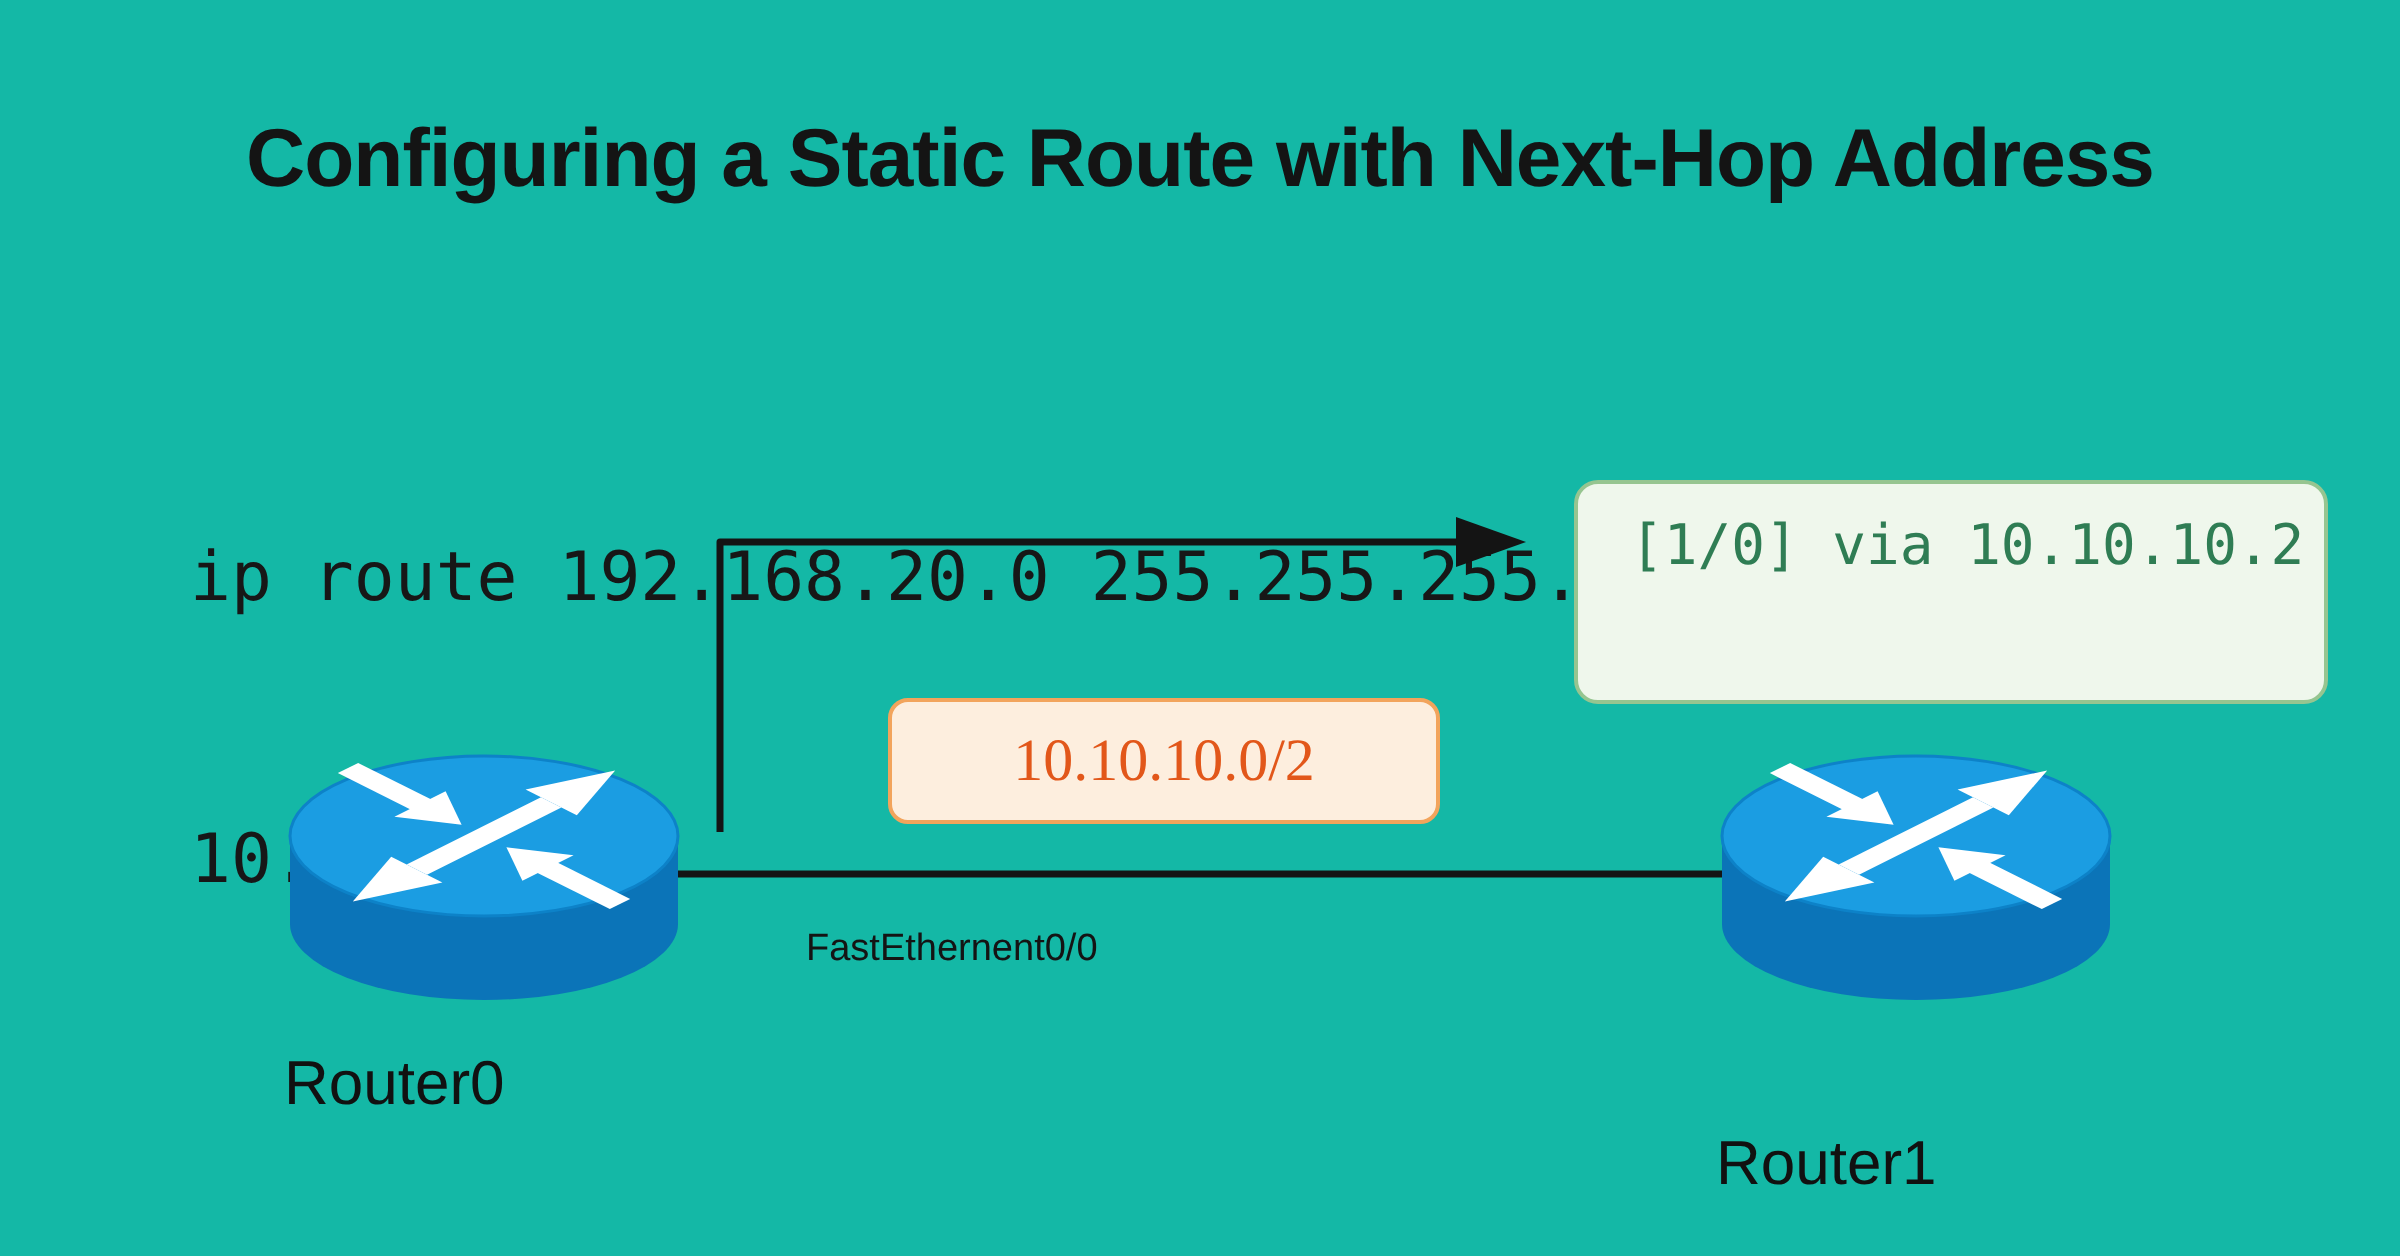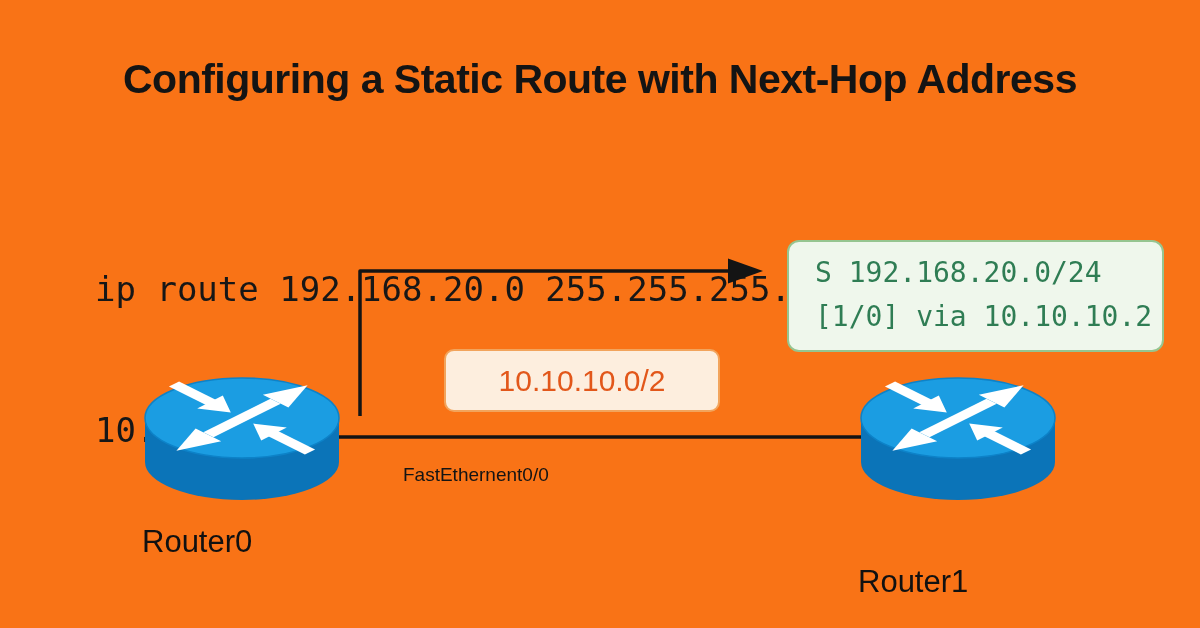--- a/index.html
+++ b/index.html
@@ -1,20 +1,20 @@
 <!DOCTYPE html>
 <html><head>
 <meta charset="utf-8">
 <style>
   html, body { margin: 0; padding: 0; background: #e9e9ea; }
   .canvas {
     position: relative;
     width: 1200px;
     height: 628px;
-    background: #f97316;
+    background: #14b8a6;
     overflow: hidden;
     font-family: "Liberation Sans", sans-serif;
     color: #141414;
   }
   .title {
     position: absolute;
     top: 56px;
     left: 0;
     width: 100%;
     text-align: center;
@@ -62,21 +62,21 @@
     width: 276px; height: 63px;
     box-sizing: border-box;
     background: #fdeede;
     border: 2.5px solid #f2a45c;
     border-radius: 10px;
     display: flex;
     align-items: center;
     justify-content: center;
   }
   .net-box .txt {
-    font-family: Liberation Sans, sans-serif;
+    font-family: Liberation Serif, serif;
     font-size: 30px;
     color: #e2571a;
   }
   .link-label {
     position: absolute;
     left: 403px; top: 464px;
     width: 400px;
     font-size: 19px;
     color: #141414;
   }
@@ -112,21 +112,20 @@
     <div>10.10.10.2</div>
   </div>
 
   <svg class="overlay" width="1200" height="628" viewBox="0 0 1200 628" aria-hidden="true">
     <line x1="338" y1="437" x2="862" y2="437" stroke="#141414" stroke-width="3.5"></line>
     <path d="M360 416 L360 271 L730 271" fill="none" stroke="#141414" stroke-width="3.5" stroke-linejoin="round"></path>
     <polygon points="728,258.5 763,271 728,283.5" fill="#141414"></polygon>
   </svg>
 
   <div class="route-box">
-    <div class="ln">S 192.168.20.0/24</div>
     <div class="ln">[1/0] via 10.10.10.2</div>
   </div>
 
   <div class="net-box">
     <span class="txt">10.10.10.0/2</span>
   </div>
 
   <div class="link-label">FastEthernent0/0</div>
 
   <svg class="router-icon r0" viewBox="0 0 200 132" aria-hidden="true">

